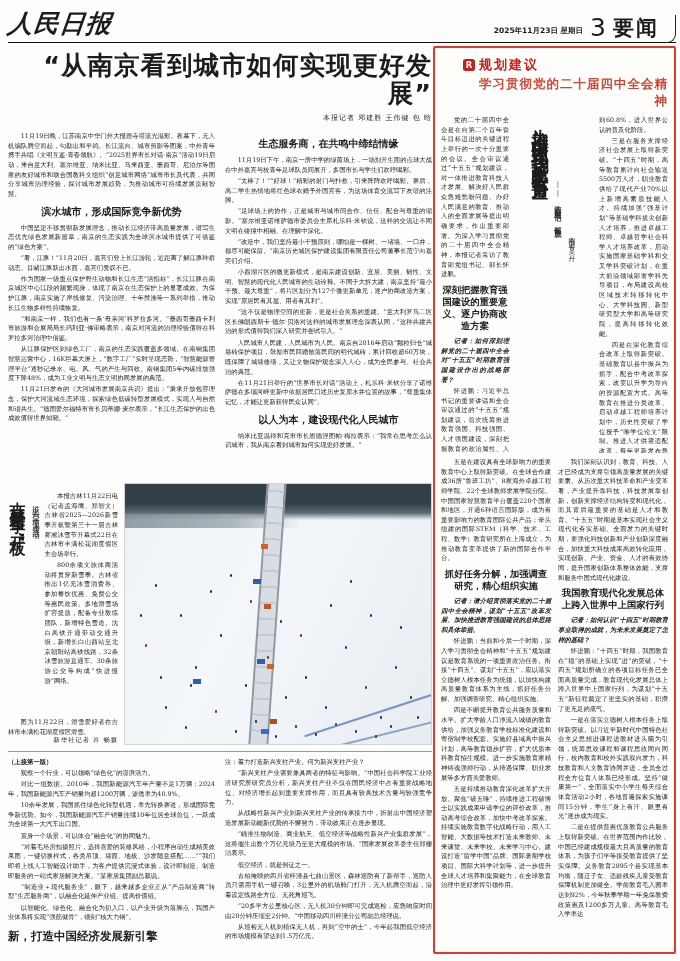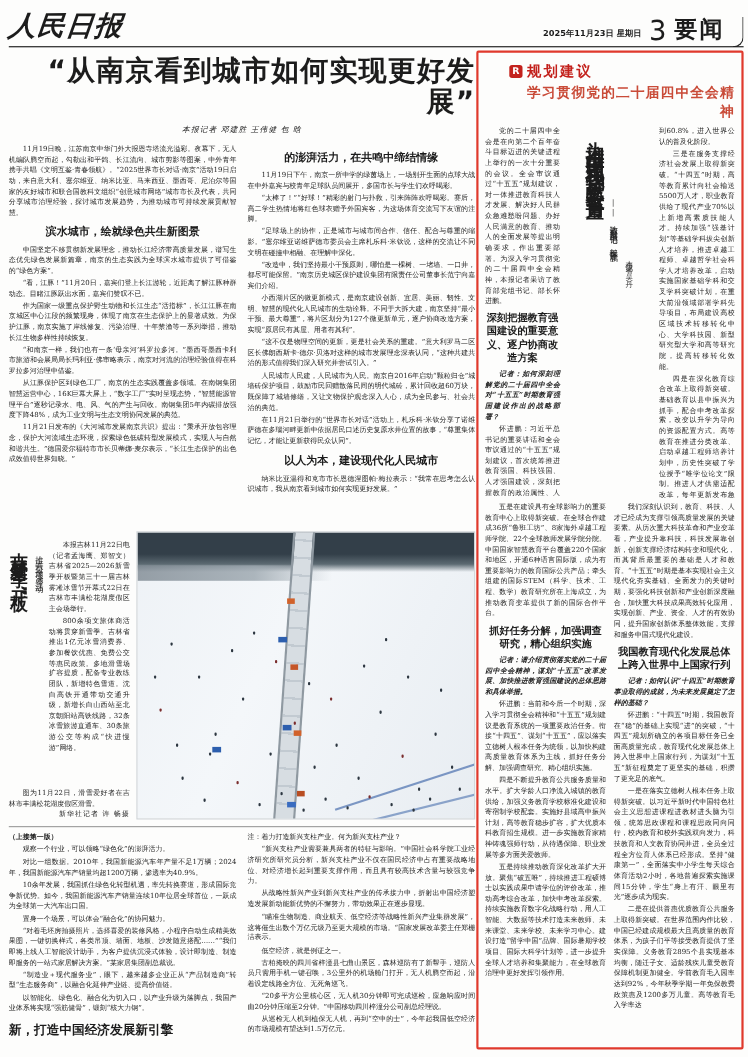--- a/index.html
+++ b/index.html
@@ -10,21 +10,21 @@
   .masthead{font-family:"DejaVu Serif",serif;font-weight:bold;font-style:italic;font-size:25px;letter-spacing:1px;transform:skewX(-6deg);}
   .hdr-right{display:flex;align-items:flex-end;gap:7px;}
   .hdr-date{font-size:7.5px;font-weight:bold;padding-bottom:4px;font-family:"DejaVu Sans",sans-serif;}
   .hdr-num{font-size:25px;font-family:"DejaVu Sans",sans-serif;line-height:1;}
   .hdr-sec{font-size:21px;font-weight:bold;font-family:Liberation Mono, monospace;line-height:1;letter-spacing:2px;}
   .hdr-bracket{display:inline-block;width:9px;height:27px;border-right:1.4px solid #222;border-bottom:1.4px solid #222;border-bottom-right-radius:9px;transform:translateY(3px);}
   
   .left-area{position:absolute;left:8px;top:46px;width:424px;}
   .kicker{text-align:center;font-weight:bold;font-size:12px;font-family:"DejaVu Sans",sans-serif;margin-top:6px;}
   .headline{text-align:right;font-weight:bold;font-size:25.5px;font-family:"DejaVu Sans",sans-serif;letter-spacing:1px;margin-top:5px;line-height:1.1;}
-  .byline{text-align:center;font-size:7px;margin-top:6px;letter-spacing:1px;color:#222;font-style:italic;}
+  .byline{text-align:right;font-size:7px;margin-top:6px;letter-spacing:1px;color:#222;}
   .cols{display:flex;gap:10px;margin-top:8px;height:346px;overflow:hidden;}
   .col{flex:1;min-width:0;}
   .para{font-size:6.35px;line-height:1.52;text-align:justify;text-indent:2em;margin:0 0 1.5px;}
   .noind{text-indent:0;}
   .sec{font-weight:bold;font-size:10px;font-family:"DejaVu Sans",sans-serif;text-align:center;text-indent:0;margin:6px 0 5px;line-height:1.3;}
   .sec2{font-weight:bold;font-size:11.5px;font-family:"DejaVu Sans",sans-serif;text-indent:0;margin:7px 0 5px;line-height:1.3;}
   .cont{font-weight:bold;text-indent:0;}
   .q{font-style:italic;font-weight:bold;color:#262626;}
   
   .midrow{display:flex;gap:6px;margin-top:6px;height:262px;}
@@ -96,30 +96,30 @@
     </div>
   </div>
 
   <div class="left-area">
     <div class="headline">“从南京看到城市如何实现更好发展”</div>
     <div class="byline">本报记者 邓建胜 王伟健 包 晗</div>
 
     <div class="cols">
       <div class="col">
           <p class="para">11月19日晚，江苏南京中华门外大报恩寺塔流光溢彩。夜幕下，无人机编队腾空而起，勾勒出和平鸽、长江流向、城市剪影等图案，中外青年携手共唱《文明互鉴·青春领航》。“2025世界市长对话·南京”活动19日启动，来自意大利、塞尔维亚、纳米比亚、马来西亚、墨西哥、尼泊尔等国家的友好城市和联合国教科文组织“创意城市网络”城市市长及代表，共同分享城市治理经验，探讨城市发展趋势，为推动城市可持续发展贡献智慧。</p>
-          <p class="para sec">滨水城市，绘就绿色共生新图景</p>
+          <p class="para sec">滨水城市，形成国际竞争新优势</p>
           <p class="para">中国坚定不移贯彻新发展理念，推动长江经济带高质量发展，谱写生态优先绿色发展新篇章，南京的生态实践为全球滨水城市提供了可借鉴的“绿色方案”。</p>
           <p class="para">“看，江豚！”11月20日，嘉宾们登上长江游轮，近距离了解江豚种群动态。目睹江豚跃出水面，嘉宾们赞叹不已。</p>
           <p class="para">作为国家一级重点保护野生动物和长江生态“活指标”，长江江豚在南京城区中心江段的频繁现身，体现了南京在生态保护上的显著成效。为保护江豚，南京实施了岸线修复、污染治理、十年禁渔等一系列举措，推动长江生物多样性持续恢复。</p>
           <p class="para">“和南京一样，我们也有一条‘母亲河’科罗拉多河。”墨西哥墨西卡利市旅游和会展局局长玛利亚·佛审略表示，南京对河流的治理经验值得在科罗拉多河治理中借鉴。</p>
           <p class="para">从江豚保护区到绿色工厂，南京的生态实践覆盖多领域。在南钢集团智慧运营中心，16K巨幕大屏上，“数字工厂”实时呈现态势，“智慧能源管理平台”逐秒记录水、电、风、气的产生与回收。南钢集团5年内碳排放强度下降48%，成为工业文明与生态文明协同发展的典范。</p>
           <p class="para">11月21日发布的《大河城市发展南京共识》提出：“秉承开放包容理念，保护大河流域生态环境，探索绿色低碳转型发展模式，实现人与自然和谐共生。”德国爱尔福特市市长贝蒂娜·麦尔表示，“长江生态保护的出色成效值得世界知晓。”</p>
         </div>
       <div class="col">
-          <p class="para sec">的澎湃活力，在共鸣中缔结情缘</p>
+          <p class="para sec">生态服务商，在共鸣中缔结情缘</p>
           <p class="para">11月19日下午，南京一所中学的绿茵场上，一场别开生面的点球大战在中外嘉宾与校青年足球队员间展开，多国市长与学生们欢呼喝彩。</p>
           <p class="para">“太棒了！”“好球！”精彩的射门与扑救，引来阵阵欢呼喝彩。赛后，高二学生热情地将红色球衣赠予外国宾客，为这场体育交流写下友谊的注脚。</p>
           <p class="para">“足球场上的协作，正是城市与城市间合作、信任、配合与尊重的缩影。”塞尔维亚诺维萨德市委员会主席札乐科·米钦说，这样的交流让不同文明在碰撞中相融、在理解中深化。</p>
           <p class="para">“改造中，我们坚持最小干预原则，哪怕是一棵树、一堵墙、一口井，都尽可能保留。”南京历史城区保护建设集团有限责任公司董事长范宁向嘉宾们介绍。</p>
           <p class="para">小西湖片区的微更新模式，是南京建设创新、宜居、美丽、韧性、文明、智慧的现代化人民城市的生动诠释。不同于大拆大建，南京坚持“最小干预、最大尊重”，将片区划分为127个微更新单元，逐户协商改造方案，实现“原居民有其屋、用者有其利”。</p>
           <p class="para">“这不仅是物理空间的更新，更是社会关系的重建。”意大利罗马二区区长佛朗西斯卡·德尔·贝洛对这样的城市发展理念深表认同，“这种共建共治的形式值得我们深入研究并尝试引入。”</p>
           <p class="para">人民城市人民建，人民城市为人民。南京自2016年启动“颗粒归仓”城墙砖保护项目，鼓励市民回赠散落民间的明代城砖，累计回收超60万块，既保障了城墙修缮，又让文物保护观念深入人心，成为全民参与、社会共治的典范。</p>
           <p class="para">在11月21日举行的“世界市长对话”活动上，札乐科·米钦分享了诺维萨德在多瑙河畔更新中依据居民口述历史复原水井位置的故事，“尊重集体记忆，才能让更新获得民众认同”。</p>
           <p class="para sec">以人为本，建设现代化人民城市</p>
           <p class="para">纳米比亚温得和克市市长恩德涅图帕·梅拉表示：“我常在思考怎么认识城市，我从南京看到城市如何实现更好发展。”</p>

